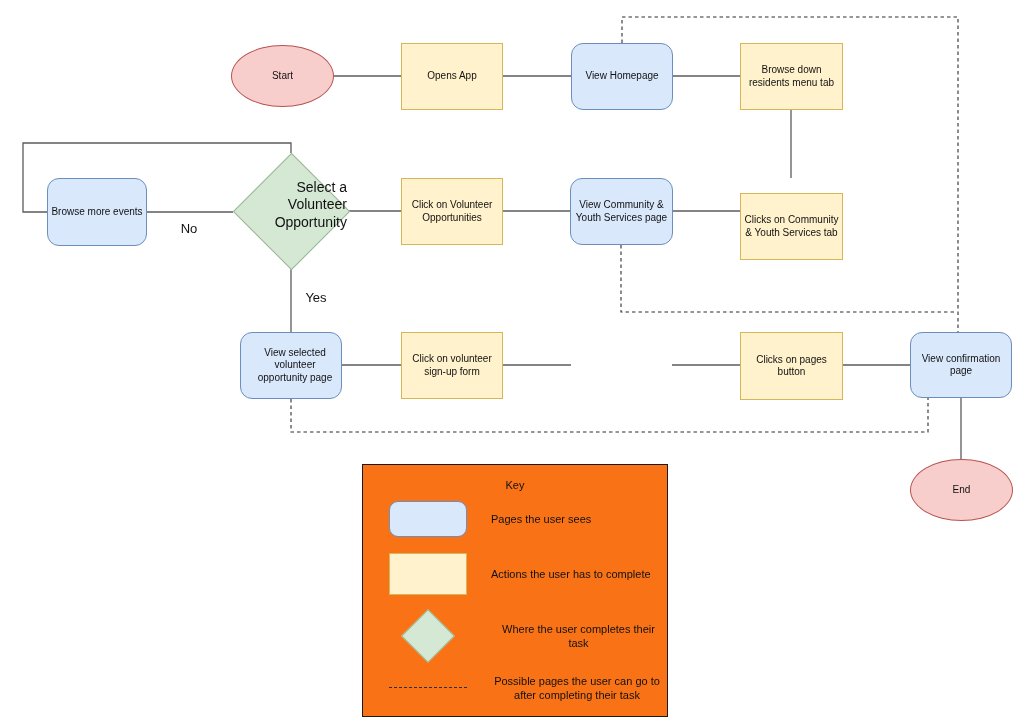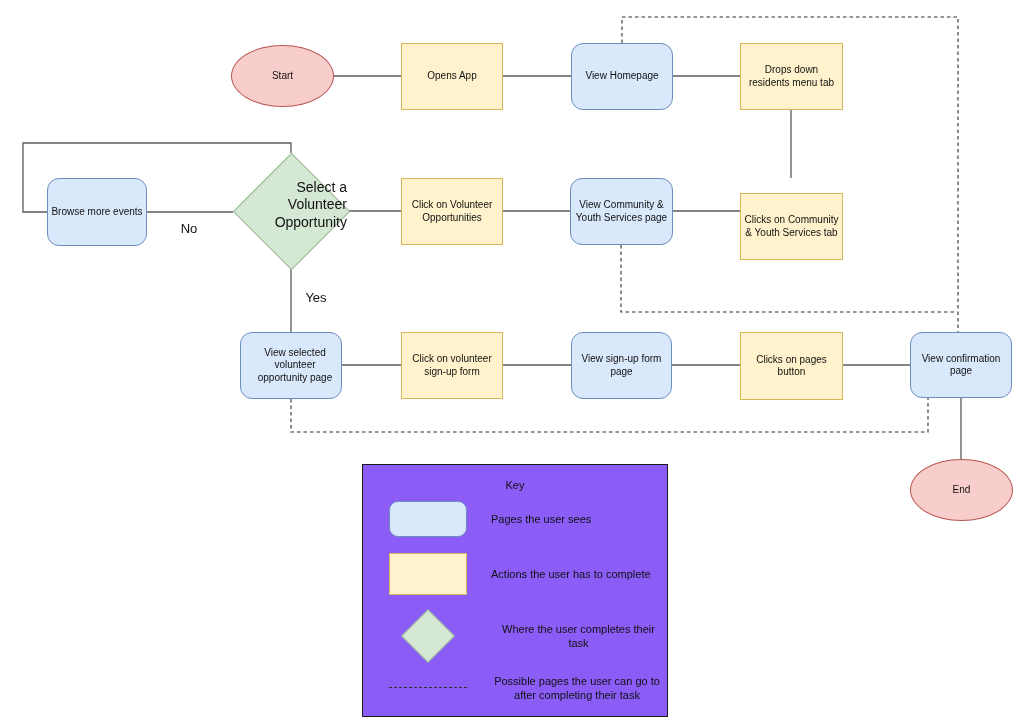--- a/index.html
+++ b/index.html
@@ -13,21 +13,21 @@
         color:var(--text,#111); padding:3px;}
   .page{background:var(--page-fill,#dae8fc); border:1px solid var(--page-border,#6c8ebf); border-radius:12px;}
   .action{background:var(--action-fill,#fff2cc); border:1px solid var(--action-border,#d6b656);}
   .terminator{background:var(--term-fill,#f8cecc); border:1px solid var(--term-border,#b85450); border-radius:50%;}
   .diamond-shape{position:absolute; z-index:2; box-sizing:border-box;
         background:var(--decision-fill,#d5e8d4); border:1px solid var(--decision-border,#97b794);
         transform:rotate(45deg);}
   .diamond-label{position:absolute; z-index:3; display:flex; align-items:center; justify-content:center;
         text-align:right; font-size:14px; line-height:1.25; color:var(--text,#111);}
   .edge-label{position:absolute; z-index:3; font-size:13px; color:var(--text,#111); text-align:center;}
-  .key{position:absolute; z-index:2; box-sizing:border-box; border:1.5px solid #1a1a1a; background:#8b5cf6;}
+  .key{position:absolute; z-index:2; box-sizing:border-box; border:1.5px solid #1a1a1a; background:#f97316;}
   .key-title{position:absolute; left:0; right:0; top:14px; text-align:center; font-size:11px; color:var(--text,#111);}
   .key-swatch-page{position:absolute; box-sizing:border-box; background:var(--page-fill,#dae8fc);
         border:1px solid var(--page-border,#6c8ebf); border-radius:9px;}
   .key-swatch-action{position:absolute; box-sizing:border-box; background:var(--action-fill,#fff2cc);
         border:1px solid var(--action-border,#d6b656);}
   .key-swatch-decision{position:absolute; box-sizing:border-box; background:var(--decision-fill,#d5e8d4);
         border:1px solid var(--decision-border,#97b794); transform:rotate(45deg);}
   .key-swatch-dashed{position:absolute; border-top:1.5px dashed #2e2e2e;}
   .key-label{position:absolute; display:flex; align-items:center; font-size:11px; line-height:1.3;
         color:var(--text,#111); text-align:center;}
@@ -58,35 +58,34 @@
     <g class="dashed-edge">
       <path d="M622,43 V17 H958 V332"></path>
       <path d="M621,245 V312 H957"></path>
       <path d="M291,399 V432 H928 V398"></path>
     </g>
   </svg>
 
   <div class="node terminator" style="left:231px; top:45px; width:103px; height:62px;">Start</div>
   <div class="node page" style="left:571px; top:43px; width:102px; height:67px;">View Homepage</div>
   <div class="node action" style="left:401px; top:43px; width:102px; height:67px;">Opens App</div>
-  <div class="node action" style="left:740px; top:43px; width:103px; height:67px;">Drops down residents menu tab</div>
+  <div class="node action" style="left:740px; top:43px; width:103px; height:67px;">Browse down residents menu tab</div>
 
   <div class="node page" style="left:47px; top:178px; width:100px; height:68px;">Browse more events</div>
   <div class="diamond-shape" style="left:250px; top:170px; width:83px; height:83px;"></div>
   <div class="diamond-label" style="left:236px; top:185px; width:111px; height:40px;">Select a Volunteer Opportunity</div>
   <div class="node action" style="left:401px; top:178px; width:102px; height:67px;">Click on Volunteer Opportunities</div>
   <div class="node page" style="left:570px; top:178px; width:103px; height:67px;">View Community &amp; Youth Services page</div>
   <div class="node action" style="left:740px; top:178px; width:103px; height:67px;margin-top:15px;">Clicks on Community &amp; Youth Services tab</div>
 
   <div class="edge-label" style="left:174px; top:221px; width:30px;">No</div>
   <div class="edge-label" style="left:299px; top:290px; width:34px;">Yes</div>
 
   <div class="node page" style="left:240px; top:332px; width:102px; height:67px;padding-left:11px;">View selected volunteer opportunity page</div>
   <div class="node action" style="left:401px; top:332px; width:102px; height:67px;">Click on volunteer sign-up form</div>
-  <div class="node page" style="left:571px; top:332px; width:101px; height:67px;">View sign-up form page</div>
   <div class="node action" style="left:740px; top:332px; width:103px; height:68px;">Clicks on pages button</div>
   <div class="node page" style="left:910px; top:332px; width:102px; height:66px;">View confirmation page</div>
 
   <div class="node terminator" style="left:910px; top:459px; width:103px; height:62px;">End</div>
 
   <div class="key" style="left:362px; top:464px; width:306px; height:253px;">
     <div class="key-title">Key</div>
 
     <div class="key-swatch-page" style="left:26px; top:36px; width:78px; height:36px;"></div>
     <div class="key-label" style="left:128px; top:36px; height:36px; width:170px;">Pages the user sees</div>

